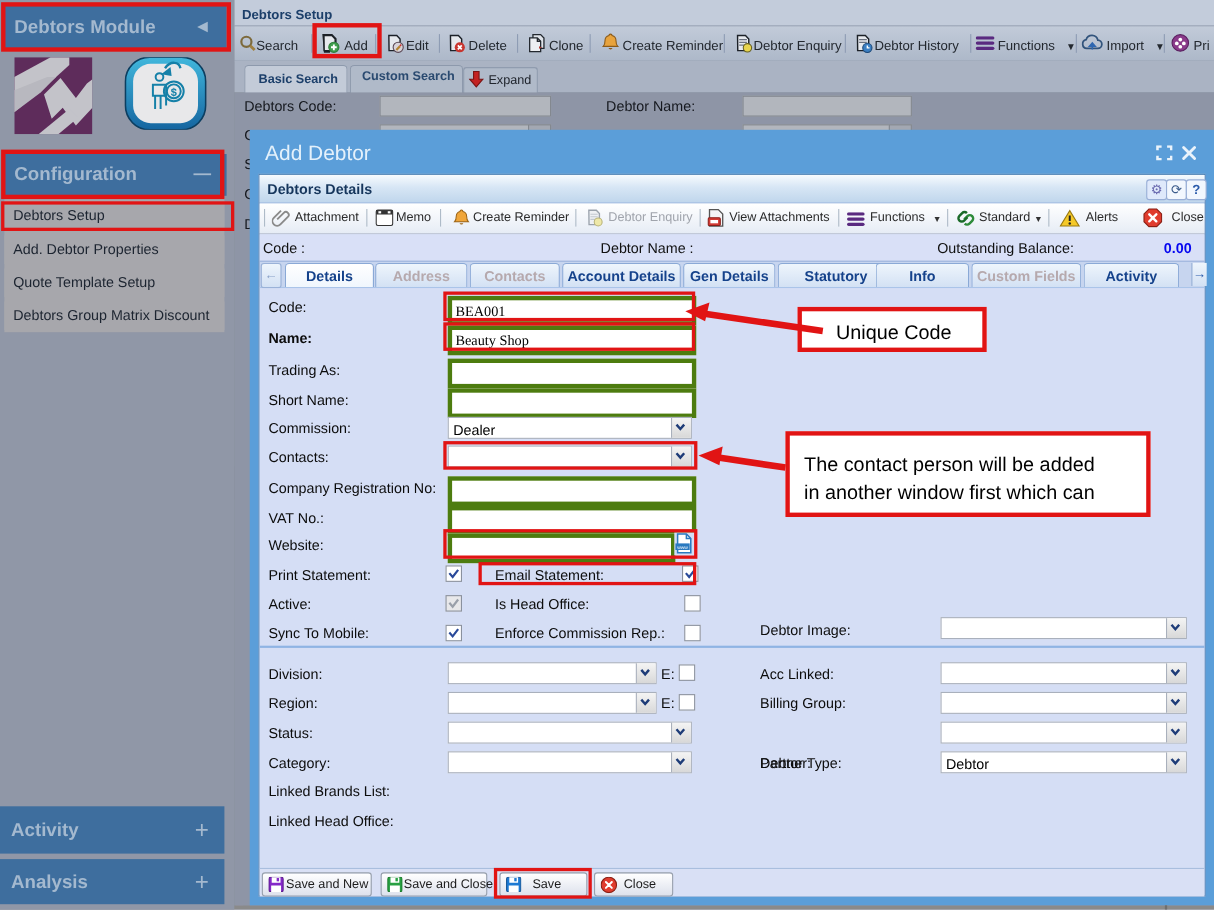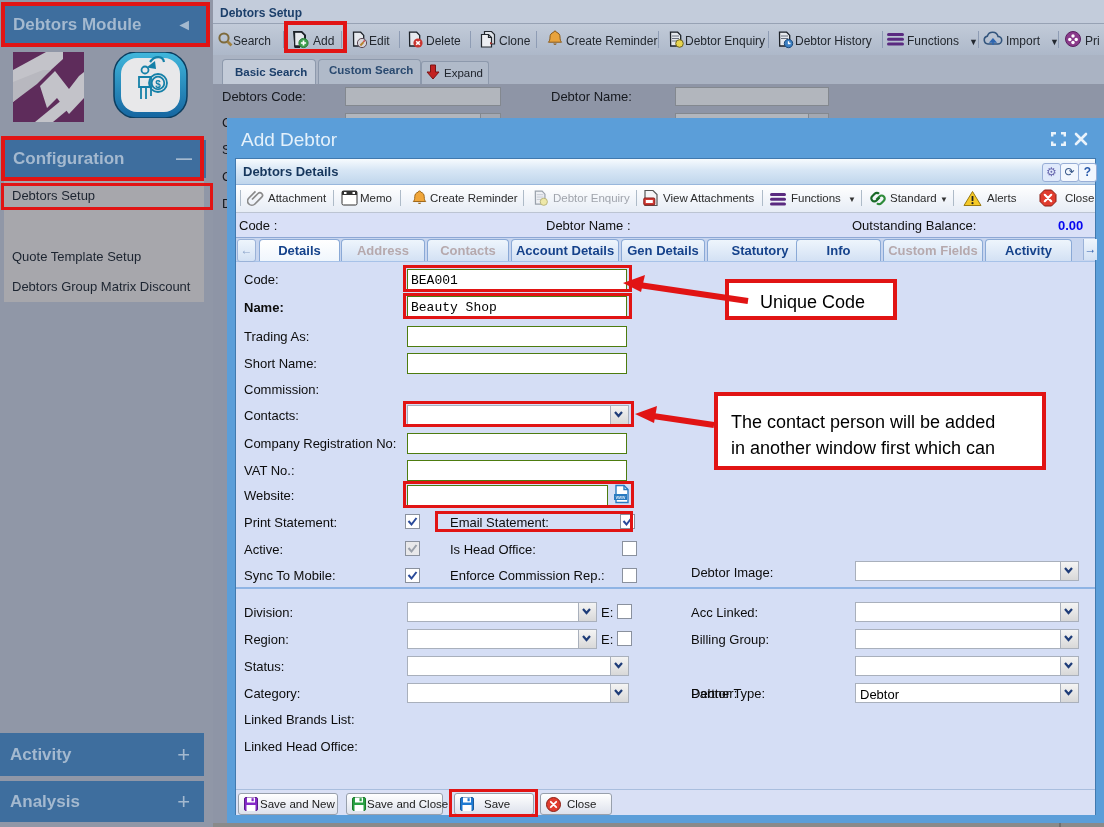--- a/index.html
+++ b/index.html
@@ -47,22 +47,22 @@
 #tabstrip{position:absolute;left:0;top:79px;width:859px;height:24px;background:#c7d5ef;border-bottom:1px solid #a7c2e8;box-sizing:border-box;}
 .mtab{position:absolute;top:1px;height:22px;box-sizing:border-box;
   border:1px solid #8aa9d6;border-bottom:none;border-radius:4px 4px 0 0;
   background:linear-gradient(#eef5fc,#d3e1f4);color:#15428b;font-weight:bold;font-size:13px;
   text-align:center;}
 .mtab div{margin-top:3px;}
 .mtab.act{background:linear-gradient(#ffffff,#f0f6fd);}
 .mtab.dis{color:#b6a9ad;font-weight:bold;}
 #mform{position:absolute;left:0;top:103px;width:859px;height:527px;background:#d5def5;}
 .flabel{position:absolute;color:#0c0c0c;font-size:13px;}
-.finput{position:absolute;background:#fff;border:1px solid #4d7c0f;height:18px;
-  font-size:13px;font-family:Liberation Mono, monospace;padding:1px 3px 0 3px;color:#000;}
+.finput{position:absolute;background:#fff;border:4px solid #4d7c0f;height:18px;
+  font-size:13px;font-family:Liberation Serif, serif;padding:1px 3px 0 3px;color:#000;}
 .fsel{position:absolute;background:#fff;border:1px solid #a9b0bc;height:20px;box-sizing:border-box;}
 .fsel .tx{position:absolute;left:4px;top:3px;font-size:13px;color:#000;}
 .fsel .btn{position:absolute;right:0;top:0;width:17px;height:18px;
   background:linear-gradient(#f4f4f4,#d8d8d8);border-left:1px solid #a9b0bc;}
 .chk{position:absolute;width:13px;height:13px;background:#fff;border:1px solid #8a919e;}
 .chk svg{position:absolute;left:0px;top:0px;}
 .chkd{background:#e8e8ea;}
 #sepline{position:absolute;left:0;top:428px;width:859px;height:2px;background:#8fb4e4;}
 #mfooter{position:absolute;left:0;top:630px;width:859px;height:25px;background:#d9e0f5;
   border-top:1px solid #a9bede;}
@@ -226,20 +226,21 @@
       </g>
       <text x="45" y="35.5" font-size="10" font-weight="bold" fill="#1580a8" text-anchor="middle" font-family="Liberation Sans,sans-serif">$</text>
     </svg>
   </div>
   <div class="sbhead" style="top:140px;height:38px;">
       <span class="t">Configuration</span>
       <span class="r" style="font-weight:bold;">—</span>
     </div>
   <div class="ab" style="left:4px;top:180px;width:200px;height:122px;background:#a7a7ac;"></div>
   <div class="menuitem" style="top:183px;">Debtors Setup</div>
+  <div class="menuitem" style="top:214px;">Add. Debtor Properties</div>
   <div class="menuitem" style="top:244px;">Quote Template Setup</div>
   <div class="menuitem" style="top:274px;">Debtors Group Matrix Discount</div>
   <div class="sbhead" style="left:0;width:204px;top:733px;height:43px;">
       <span class="t" style="left:10px;">Activity</span>
       <span class="r" style="font-size:22px;font-weight:normal;">+</span>
     </div>
   <div class="sbhead" style="left:0;width:204px;top:781px;height:41px;">
       <span class="t" style="left:10px;">Analysis</span>
       <span class="r" style="font-size:22px;font-weight:normal;">+</span>
     </div>
@@ -372,20 +373,26 @@
     <div id="mform">
       <span class="flabel" style="left:8px;top:10px;">Code:</span>
       <input class="finput" style="left: 171px; top: 7px; width: 212px;" value="BEA001">
       <span class="flabel" style="left:8px;top:38px;font-weight:bold;">Name:</span>
       <input class="finput" style="left: 171px; top: 34px; width: 212px;" value="Beauty Shop">
       <span class="flabel" style="left:8px;top:67px;">Trading As:</span>
       <input class="finput" style="left: 171px; top: 64px; width: 212px;" value="">
       <span class="flabel" style="left:8px;top:94px;">Short Name:</span>
       <input class="finput" style="left: 171px; top: 91px; width: 212px;" value="">
       <span class="flabel" style="left:8px;top:120px;">Commission:</span>
+      <div class="fsel" style="left:171px;top:117px;width:222px;">
+          <span class="tx">Dealer</span>
+          <span class="btn"><svg width="15" height="16" viewBox="0 0 15 16">
+              <path d="M4 6l3.5 4L11 6" fill="none" stroke="#1e3c78" stroke-width="2.2"></path>
+            </svg></span>
+        </div>
       <span class="flabel" style="left:8px;top:146px;">Contacts:</span>
       <div class="fsel" style="left:171px;top:143px;width:222px;">
           <span class="btn"><svg width="15" height="16" viewBox="0 0 15 16">
               <path d="M4 6l3.5 4L11 6" fill="none" stroke="#1e3c78" stroke-width="2.2"></path>
             </svg></span>
         </div>
       <span class="flabel" style="left:8px;top:174px;">Company Registration No:</span>
       <input class="finput" style="left: 171px; top: 171px; width: 212px;" value="">
       <span class="flabel" style="left:8px;top:201px;">VAT No.:</span>
       <input class="finput" style="left: 171px; top: 198px; width: 212px;" value="">

